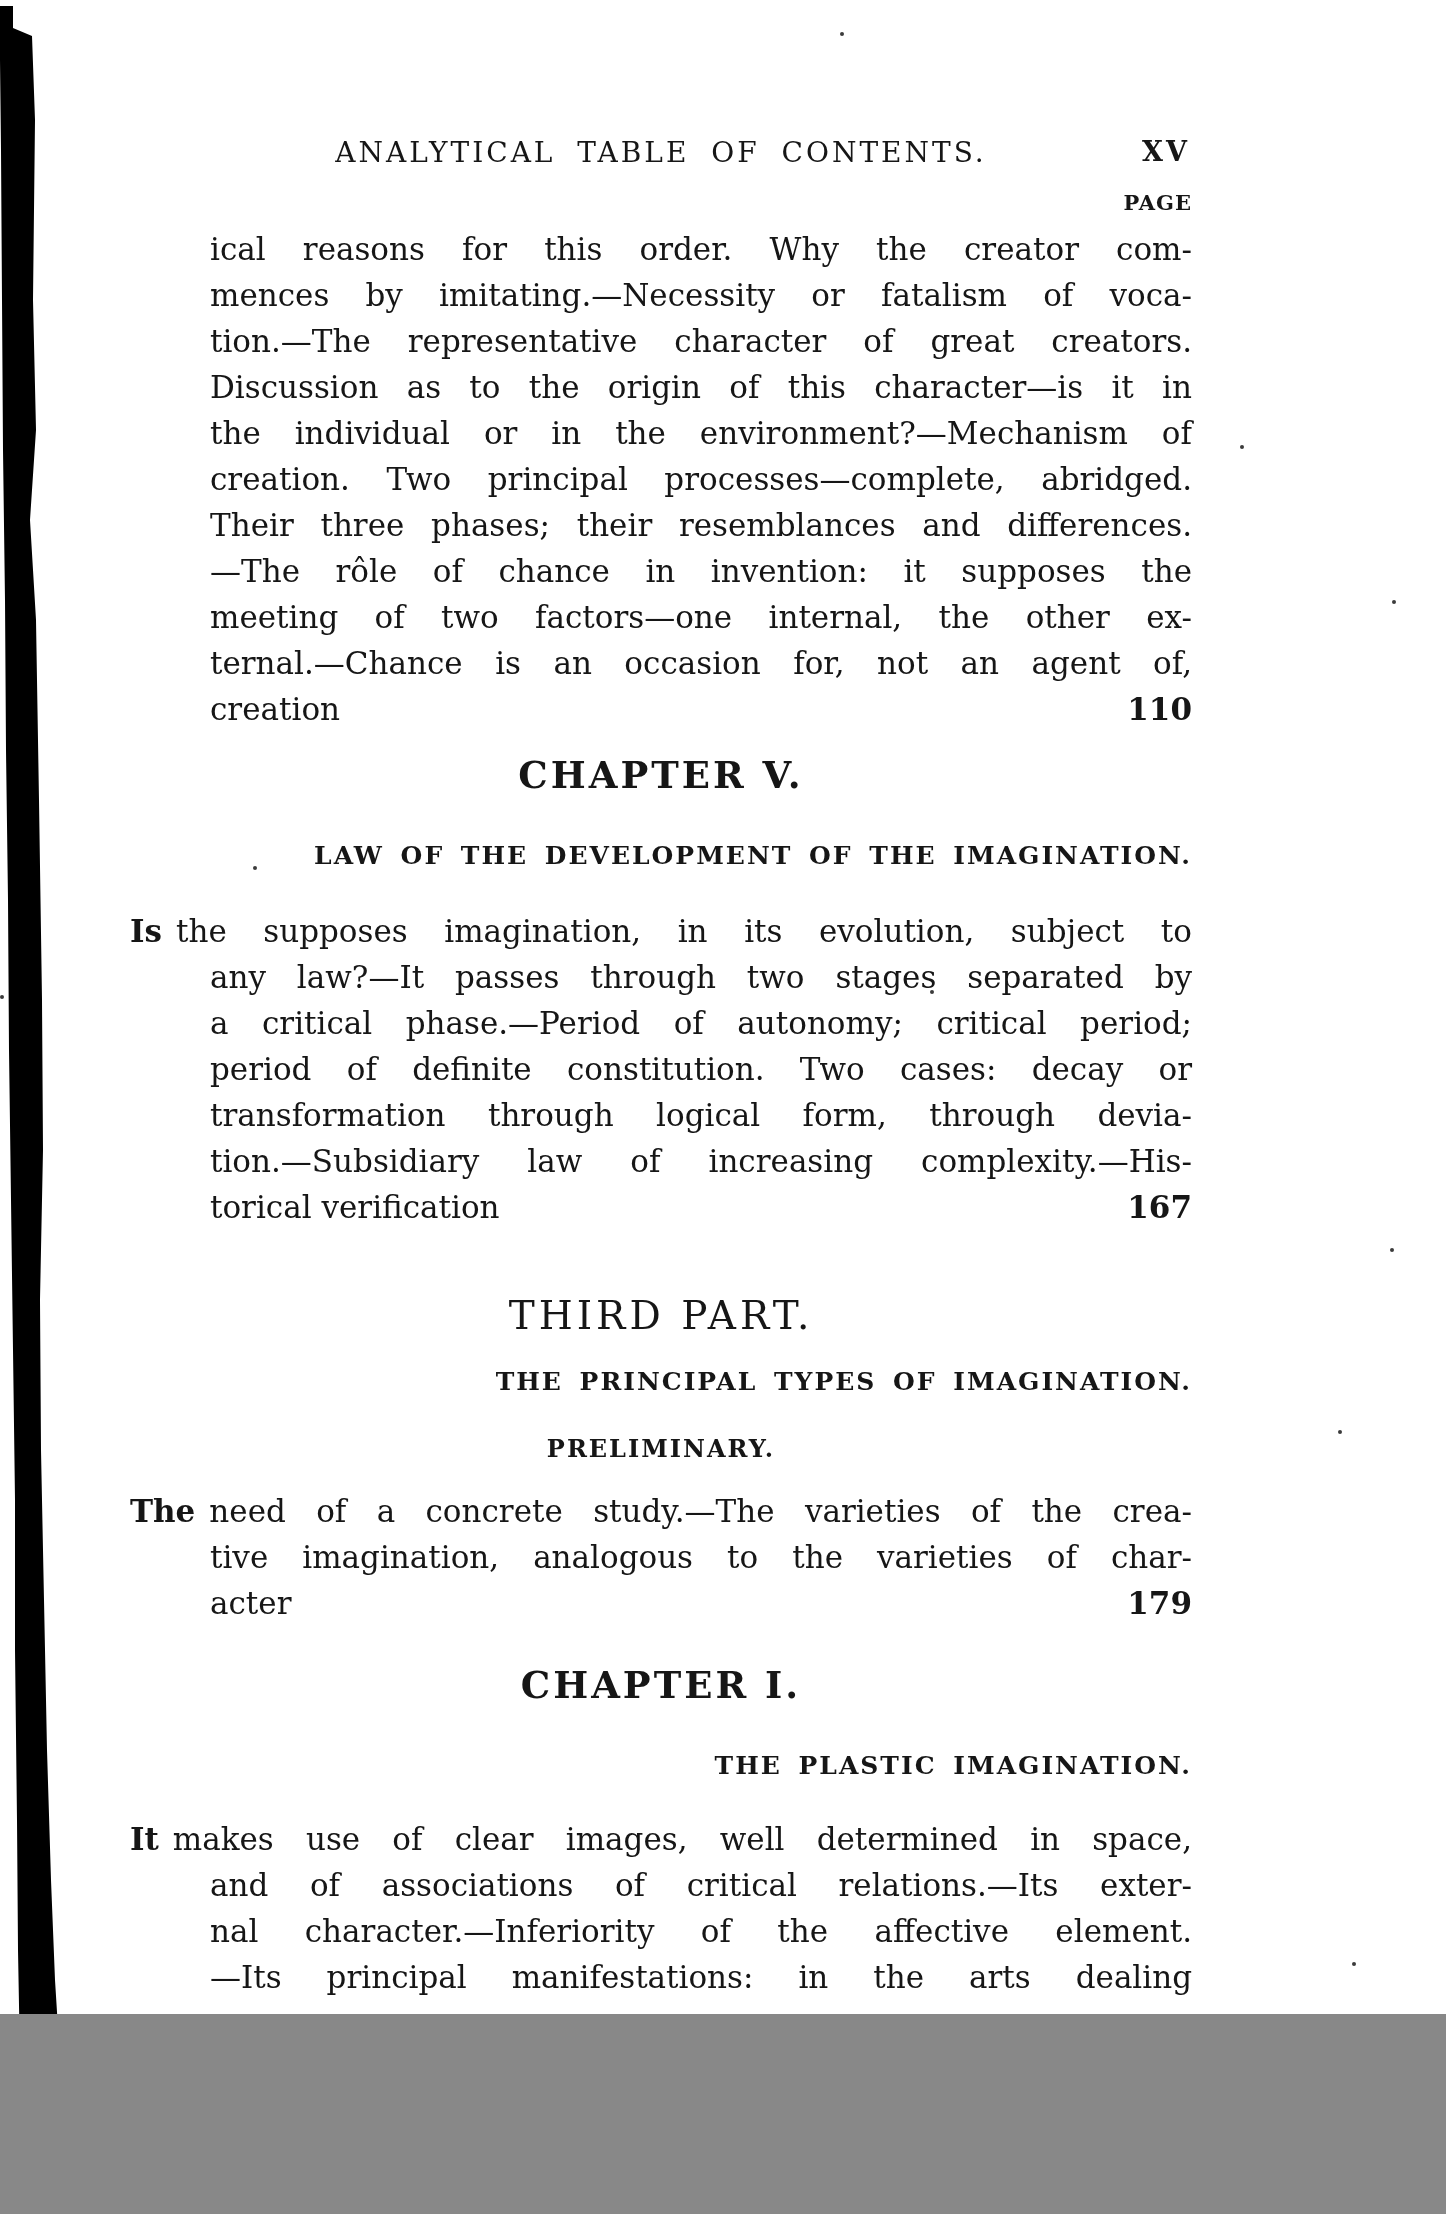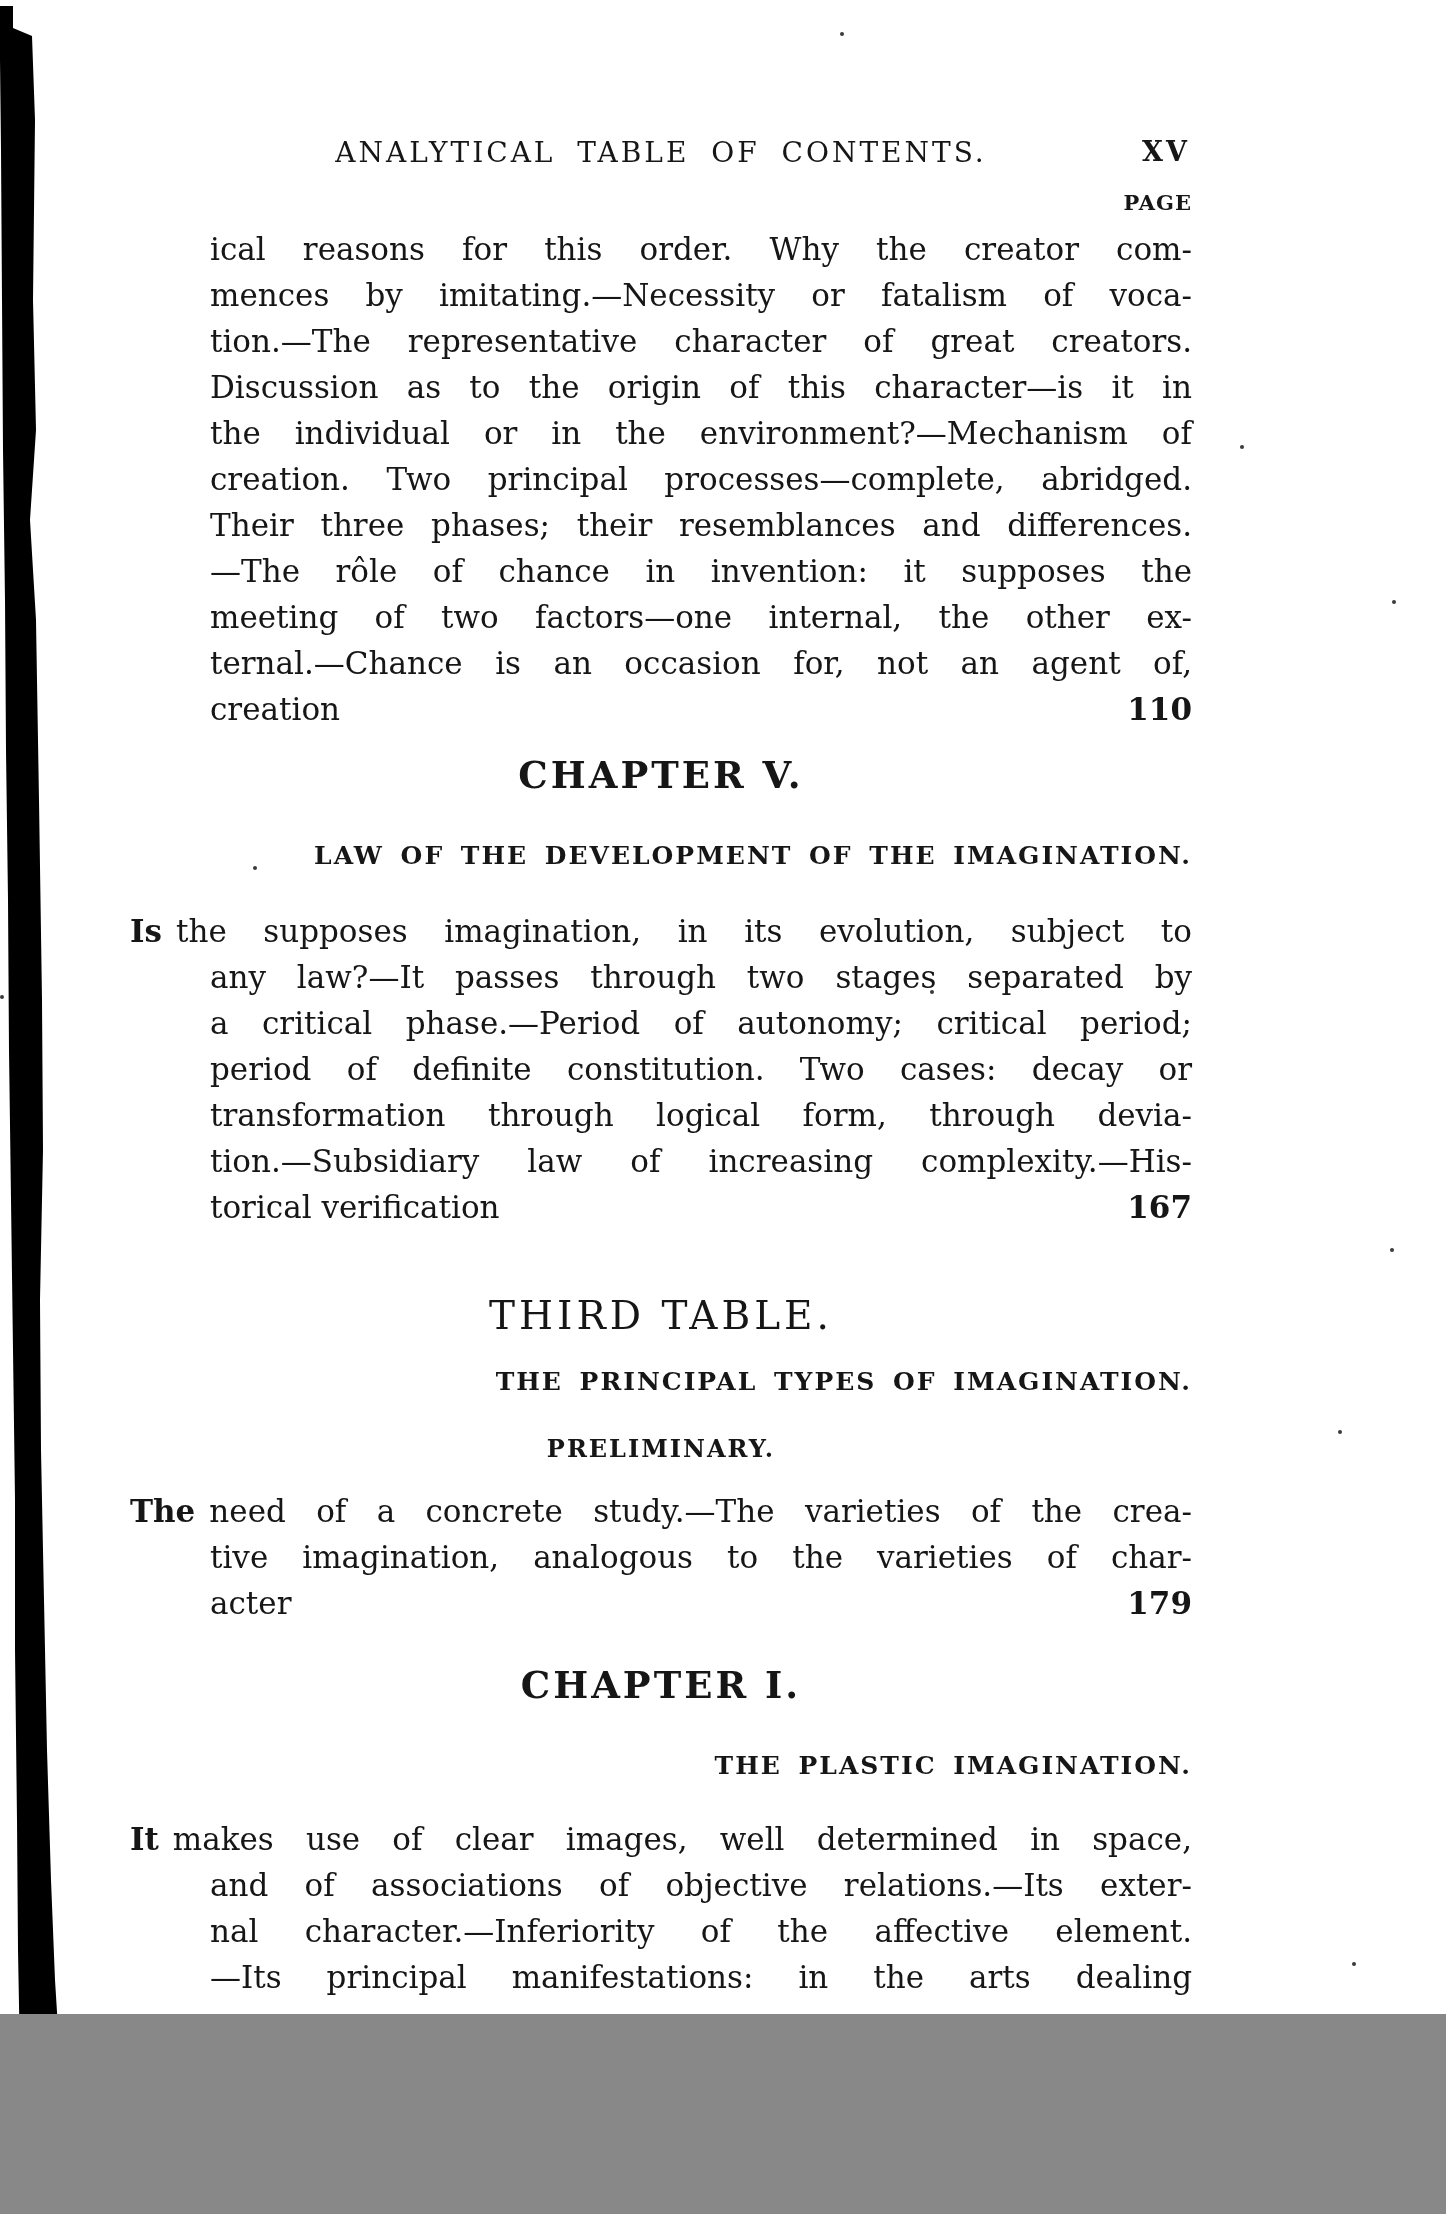--- a/index.html
+++ b/index.html
@@ -149,21 +149,21 @@
       <div class="line">period of definite constitution.  Two cases: decay or</div>
       <div class="line">transformation through logical form, through devia-</div>
       <div class="line">tion.—Subsidiary law of increasing complexity.—His-</div>
       <div class="leaderline">
         <span class="ltext">torical verification</span>
         <span class="dots"></span>
         <span class="pnum">167</span>
       </div>
     </div>
 
-    <div class="part">THIRD TABLE.</div>
+    <div class="part">THIRD PART.</div>
     <div class="subhead part-sub">THE PRINCIPAL TYPES OF IMAGINATION.</div>
     <div class="prelim">PRELIMINARY.</div>
 
     <div class="entry e3">
       <div class="line first">
         <span class="lead">The</span><span>need of a concrete study.—The varieties of the crea-</span>
       </div>
       <div class="line">tive imagination, analogous to the varieties of char-</div>
       <div class="leaderline">
         <span class="ltext">acter</span>
@@ -172,19 +172,19 @@
       </div>
     </div>
 
     <div class="chapter c1">CHAPTER I.</div>
     <div class="subhead">THE PLASTIC IMAGINATION.</div>
 
     <div class="entry e4">
       <div class="line first">
         <span class="lead">It</span><span>makes use of clear images, well determined in space,</span>
       </div>
-      <div class="line">and of associations of objective relations.—Its exter-</div>
+      <div class="line">and of associations of critical relations.—Its exter-</div>
       <div class="line">nal character.—Inferiority of the affective element.</div>
       <div class="line">—Its principal manifestations: in the arts dealing</div>
     </div>
 
   </div>
 </div>
 
 </body></html>

